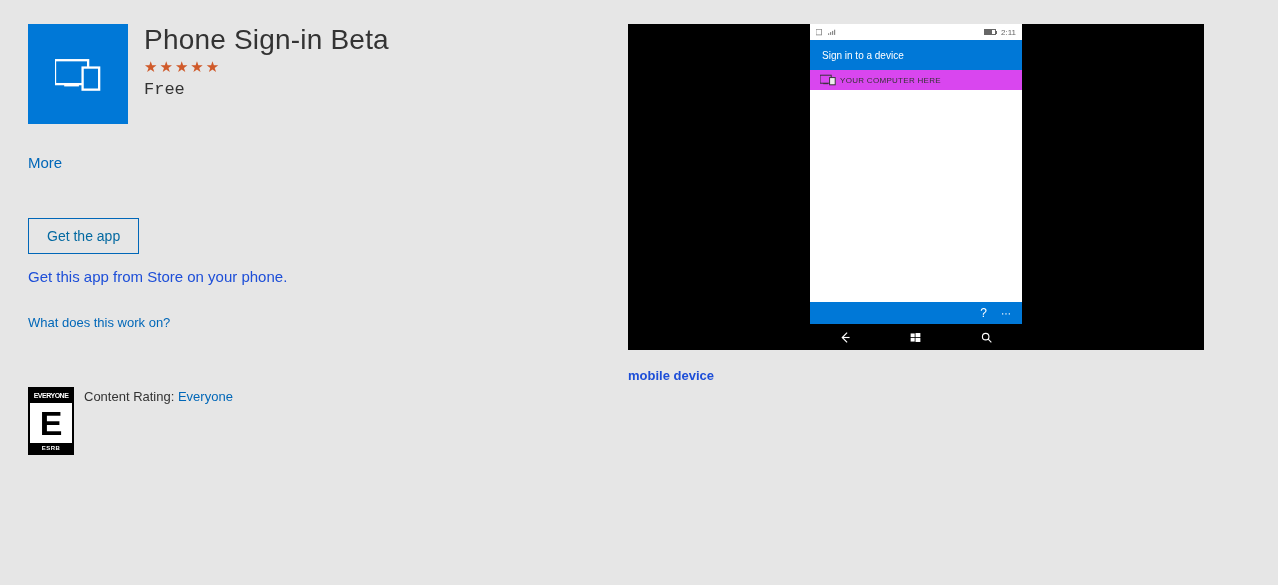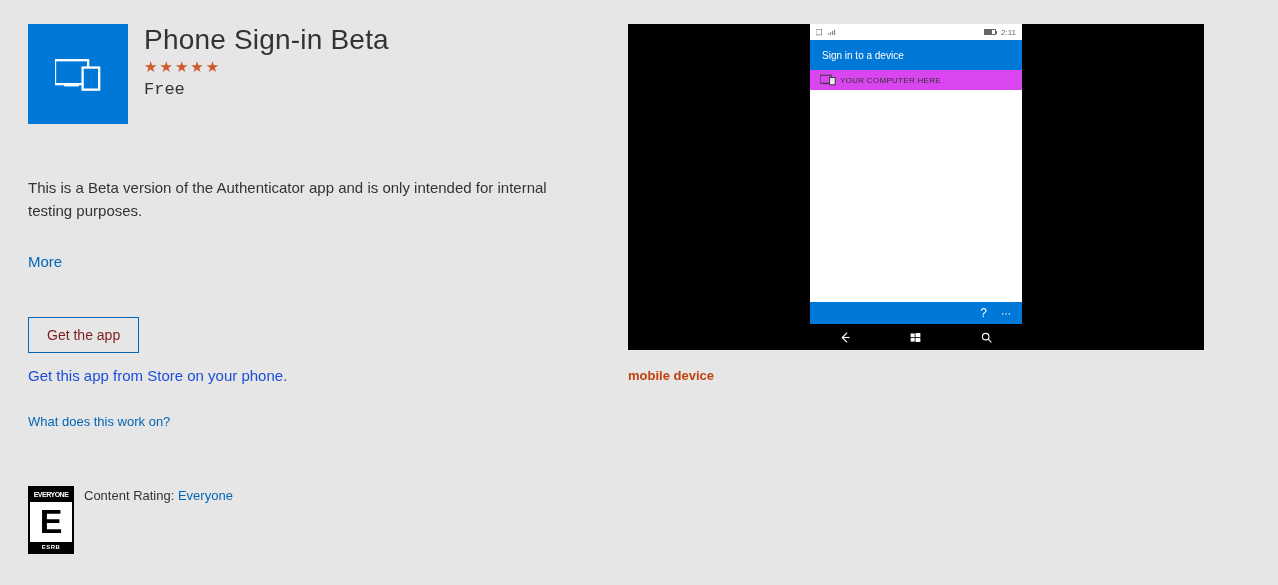--- a/index.html
+++ b/index.html
@@ -63,21 +63,21 @@
     display: inline-block;
     margin-top: 30px;
     color: #0067b8;
     font-size: 15px;
     cursor: pointer;
   }
   .get-button {
     margin-top: 46px;
     display: inline-block;
     border: 1px solid #0067b8;
-    color: #7f1d1d;
+    color: #0369a1;
     background: transparent;
     font-size: 14px;
     padding: 9px 18px;
     cursor: pointer;
     font-family: inherit;
   }
   .sub-note {
     margin-top: 14px;
     font-size: 15px;
     color: #1d4ed8;
@@ -226,21 +226,21 @@
     display:flex;
     justify-content:space-around;
     align-items:center;
     color:#fff;
   }
   .nav-bar svg { width:13px; height:13px; }
   .caption {
     margin-top: 18px;
     font-size: 13px;
     font-weight: bold;
-    color: #c2410c;
+    color: #1d4ed8;
   }
 </style>
 </head>
 <body>
 
 <div class="page">
   <div class="left-col">
     <div class="header-row">
       <div class="app-tile">
         <svg viewBox="0 0 50 38">
@@ -249,21 +249,20 @@
           <rect x="30" y="12" width="18" height="24" fill="#0078d7" stroke="#fff" stroke-width="2.5"></rect>
         </svg>
       </div>
       <div class="title-block">
         <div class="app-title">Phone Sign-in Beta</div>
         <div class="stars">★★★★★</div>
         <div class="price">Free</div>
       </div>
     </div>
 
-    <div class="description">This is a Beta version of the Authenticator app and is only intended for internal testing purposes.</div>
 
     <a class="more-link">More</a>
 
     <div>
       <button class="get-button">Get the app</button>
     </div>
 
     <div class="sub-note">Get this app from Store on your phone.</div>
 
     <a class="works-link">What does this work on?</a>

